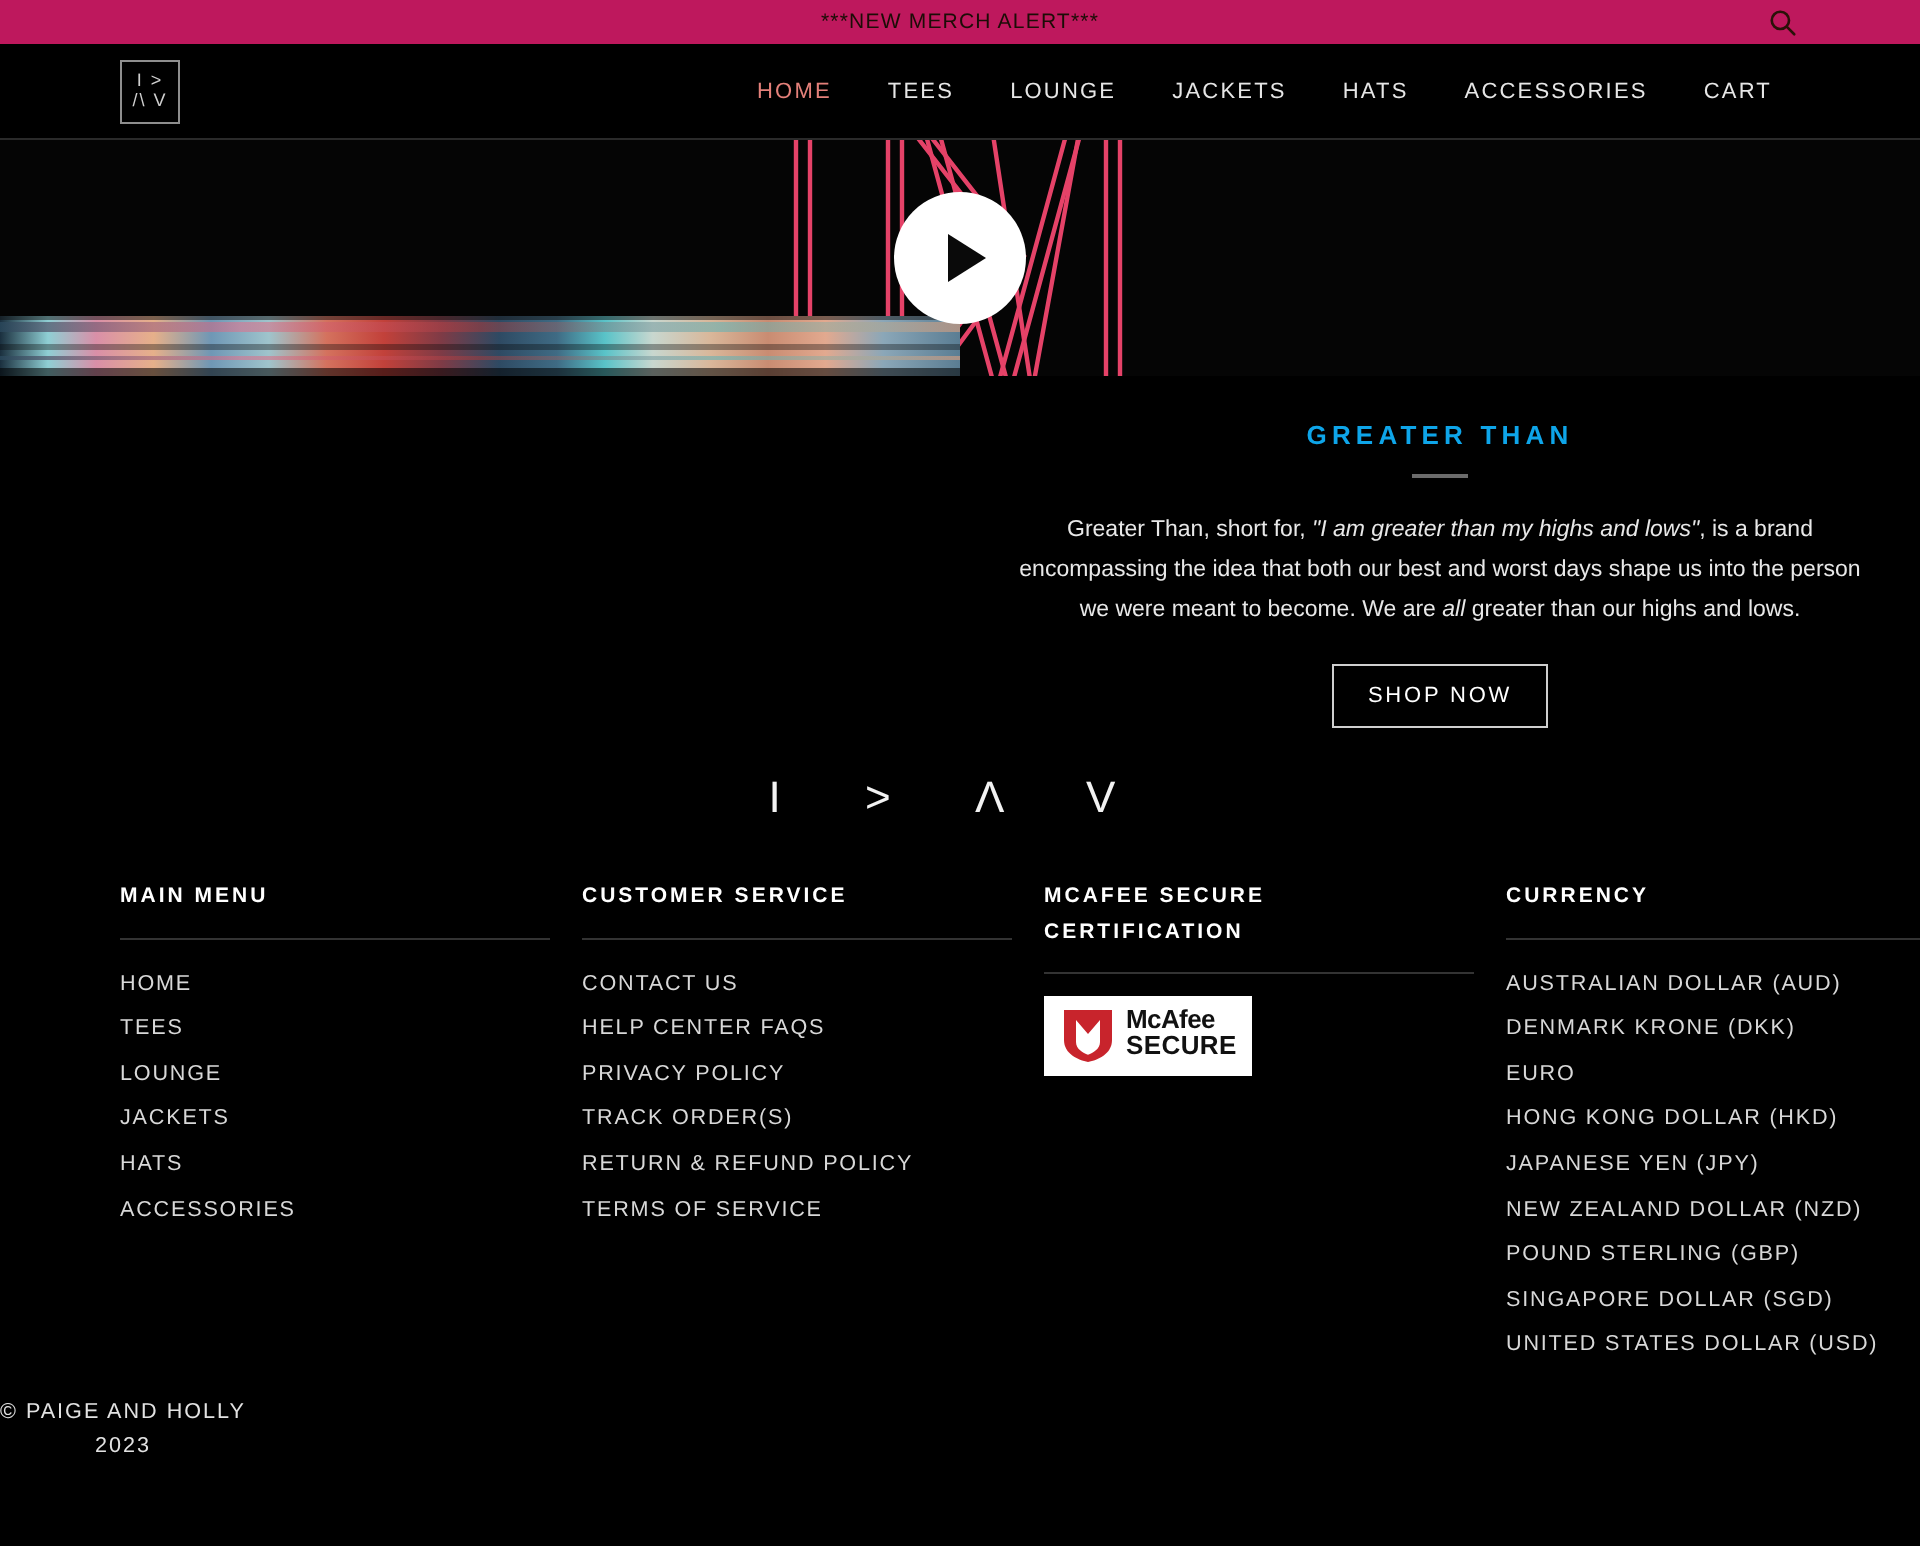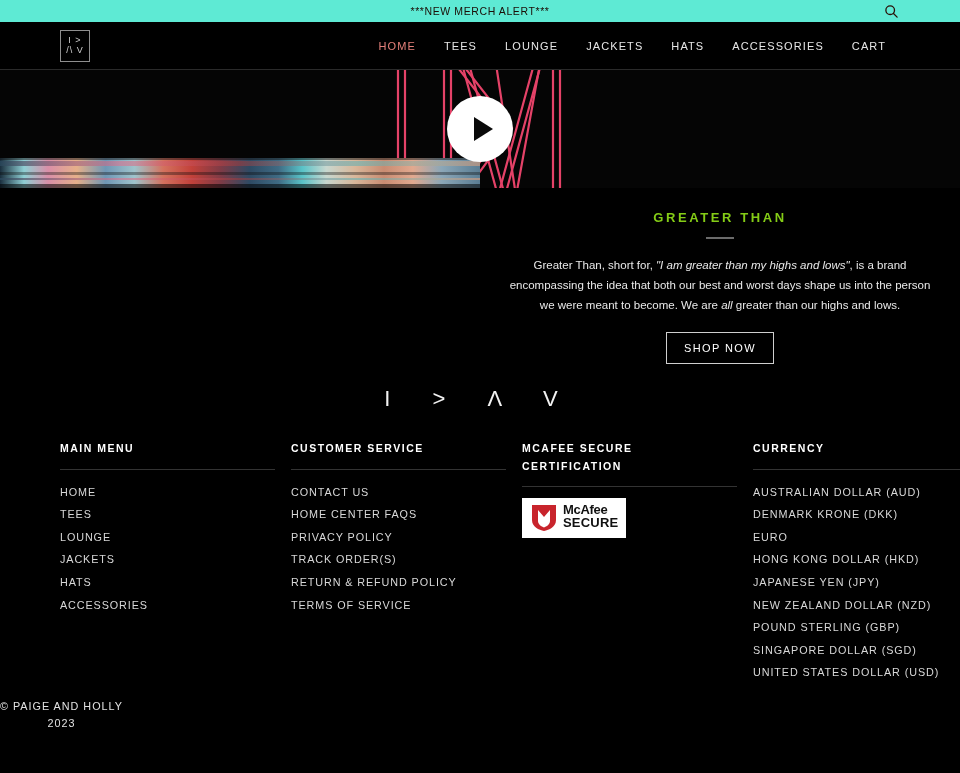--- a/index.html
+++ b/index.html
@@ -7,21 +7,21 @@
   body {
     font-family:"Liberation Sans", sans-serif;
     color:#fff;
     -webkit-font-smoothing:antialiased;
   }
 
   
   .announce {
     position:relative;
     height:22px;
-    background:#5eead4;
+    background:#be185d;
     display:flex; align-items:center; justify-content:center;
   }
   .announce-text {
     font-size:10.5px; letter-spacing:.6px; color:#1b0d06; font-weight:400;
     white-space:nowrap;
   }
   .search-btn {
     position:absolute; right:60px; top:50%; transform:translateY(-50%);
     width:18px; height:18px; display:flex; align-items:center; justify-content:center;
     cursor:pointer;
@@ -97,21 +97,21 @@
   }
 
   
   .intro {
     padding-top:22px;
     width:480px;
     margin-left:480px;
     text-align:center;
   }
   .intro h2 {
-    font-size:13px; letter-spacing:2.6px; font-weight:700; color:#84cc16;
+    font-size:13px; letter-spacing:2.6px; font-weight:700; color:#0ea5e9;
   }
   .intro .rule {
     width:28px; height:2px; background:#6b6b6b; margin:12px auto 16px;
   }
   .intro p {
     font-size:11.5px; line-height:1.75; color:#e8e8e8;
     padding:0 22px;
   }
   .intro p i { font-style:italic; }
   .shop-now {
@@ -312,21 +312,21 @@
   </div>
 
   <div class="fcol">
     <h3>CUSTOMER SERVICE</h3>
     <div class="divider"></div>
     <ul>
       <li>
           <a href="#">CONTACT US</a>
         </li>
       <li>
-          <a href="#">HOME CENTER FAQS</a>
+          <a href="#">HELP CENTER FAQS</a>
         </li>
       <li>
           <a href="#">PRIVACY POLICY</a>
         </li>
       <li>
           <a href="#">TRACK ORDER(S)</a>
         </li>
       <li>
           <a href="#">RETURN &amp; REFUND POLICY</a>
         </li>

